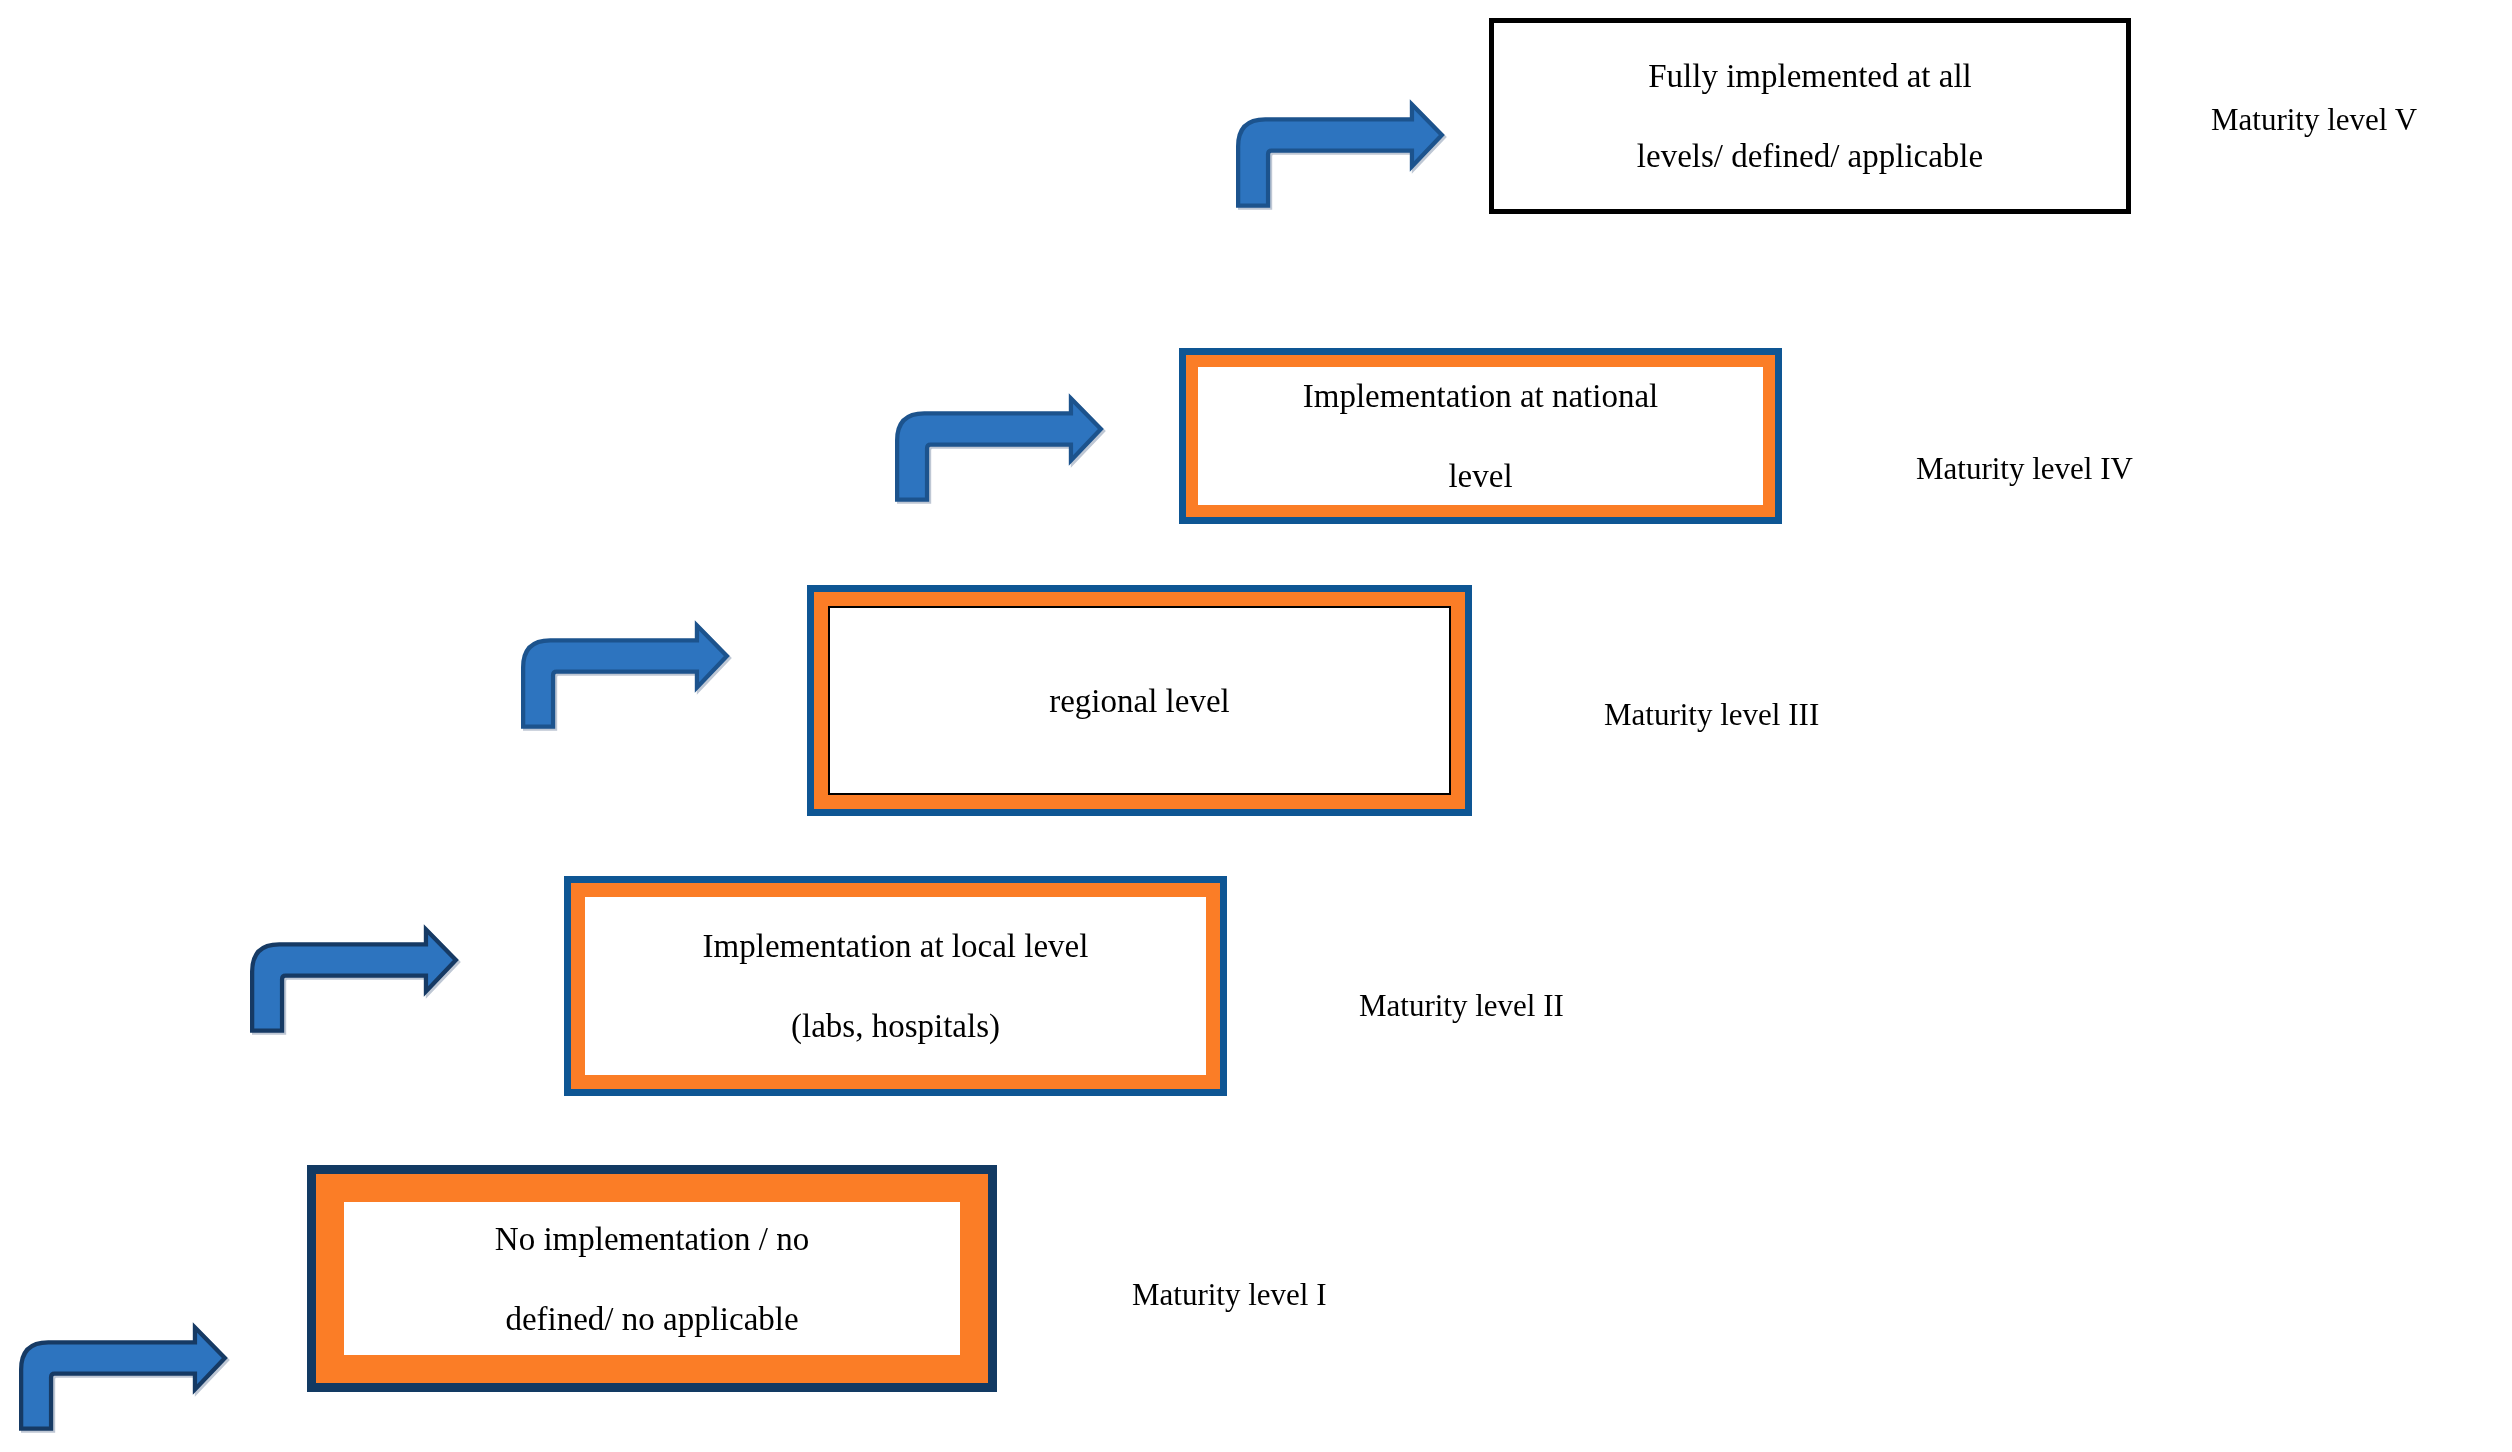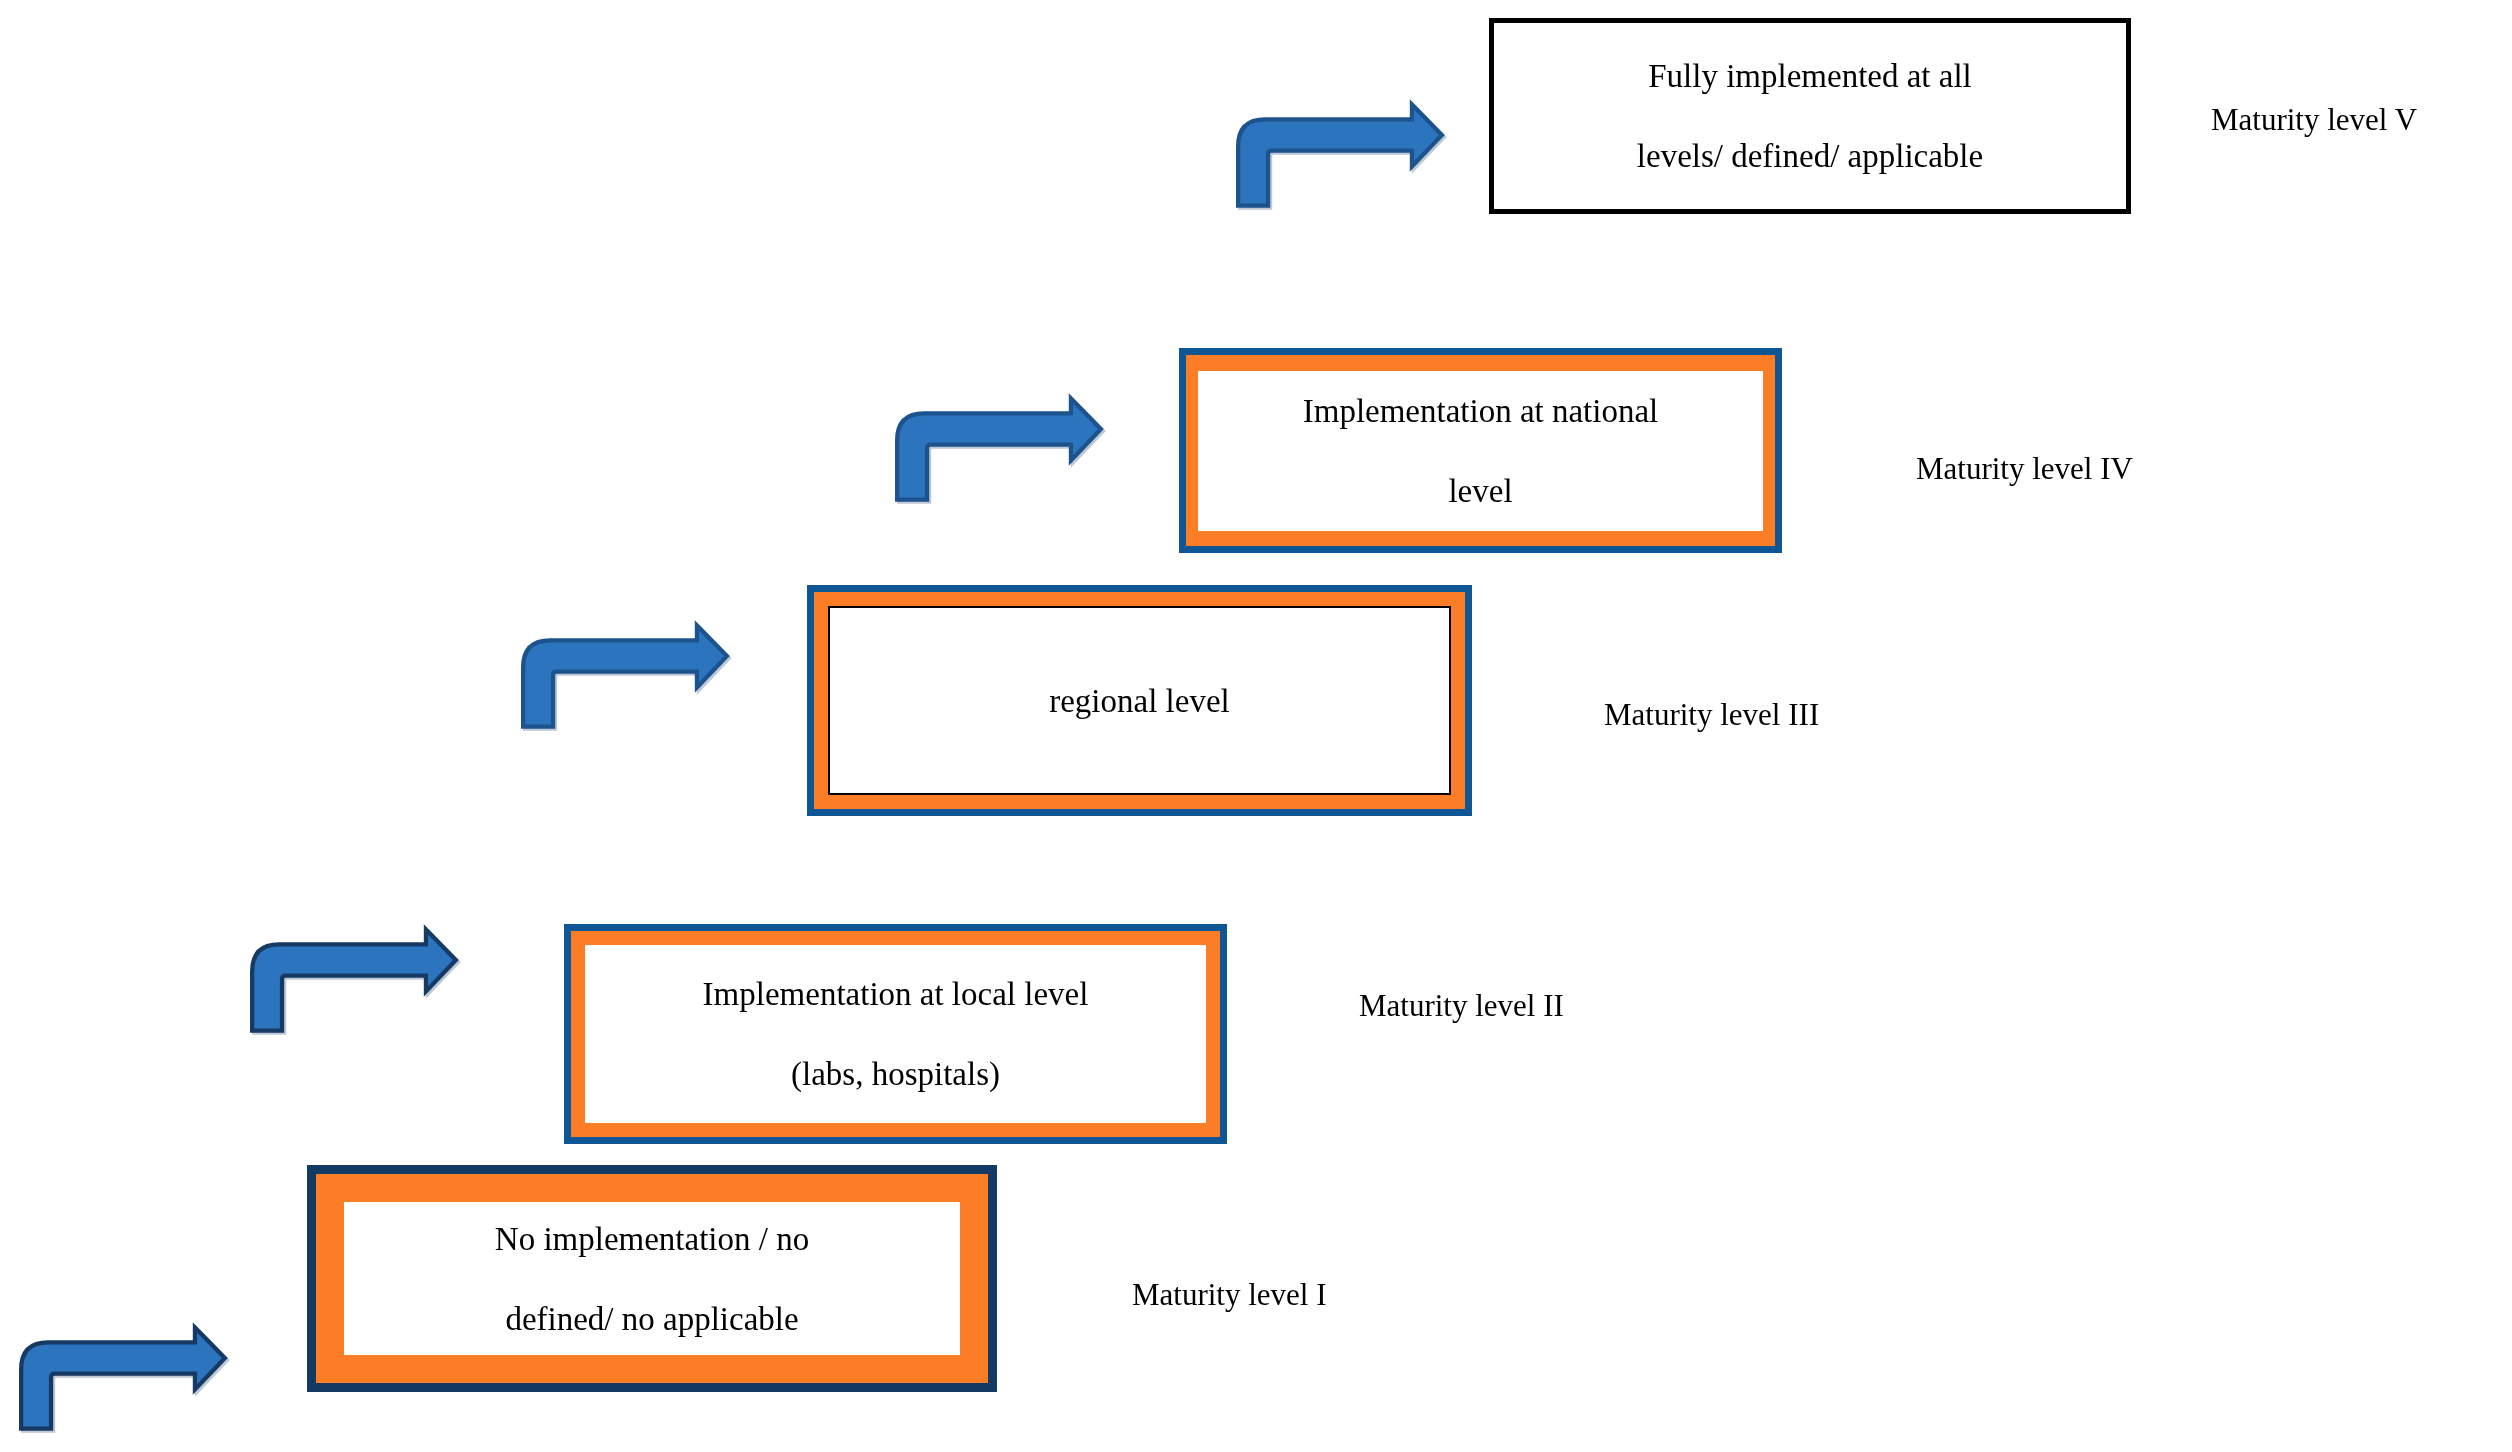--- a/index.html
+++ b/index.html
@@ -37,29 +37,29 @@
   .box-line {
     font-size: 33px;
     line-height: 80px;
     white-space: nowrap;
   }
 
   .box--v   { left: 1489px; top:   18px; width: 642px; height: 196px;
               border: 3.6px solid var(--black-border); padding: 0; }
   .box--v .box-inner   { border: 2.9px solid var(--black-border); }
 
-  .box--iv  { left: 1179px; top:  348px; width: 603px; height: 205px;
-              border: 7.8px solid var(--blue-border); padding: 12px; align-items: center; }
+  .box--iv  { left: 1179px; top:  348px; width: 603px; height: 176px;
+              border: 7.8px solid var(--blue-border); padding: 12px; }
 
   .box--iii { left: 807px; top:  585px; width: 665px; height: 231px;
               border: 7.8px solid var(--blue-border); padding: 14.3px; }
   .box--iii .box-inner { border: 2.9px solid var(--black-border); }
 
   .box--ii  { left:  564px; top: 876px; width: 663px; height: 220px;
-              border: 7.8px solid var(--blue-border); padding: 14.3px; margin-top: 48px; }
+              border: 7.8px solid var(--blue-border); padding: 14.3px; }
 
   .box--i   { left:  307px; top: 1165px; width: 690px; height: 227px;
               border: 9.3px solid var(--navy-border); padding: 28px; }
 
   
   .side-label {
     position: absolute;
     font-size: 31px;
     line-height: 40px;
     white-space: nowrap;

